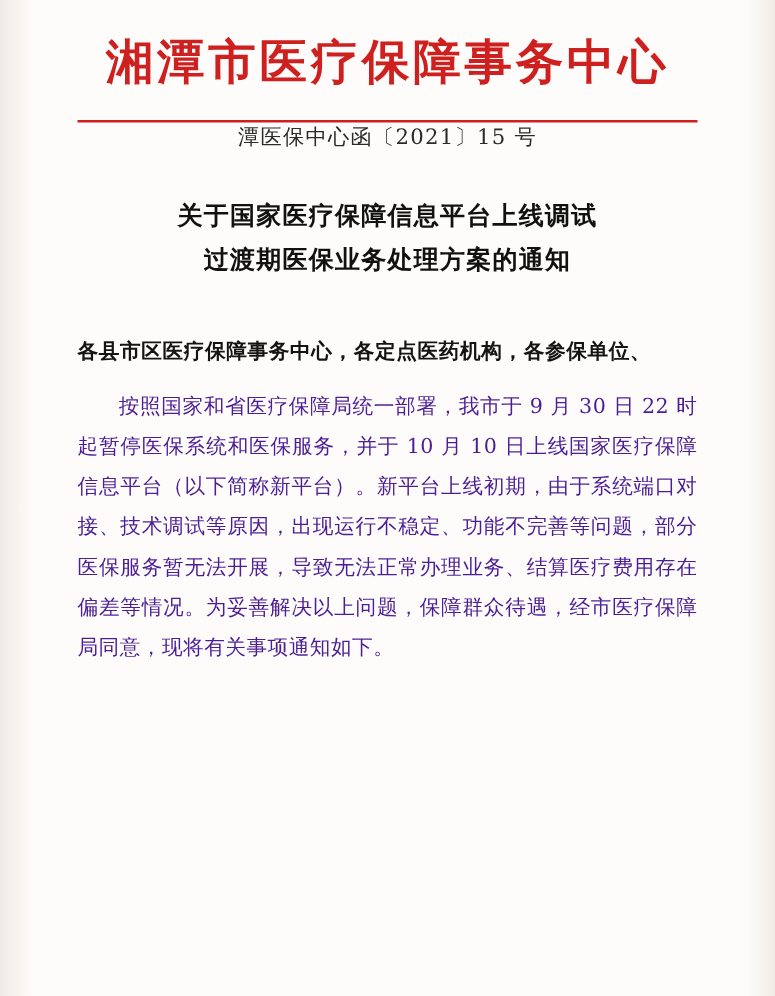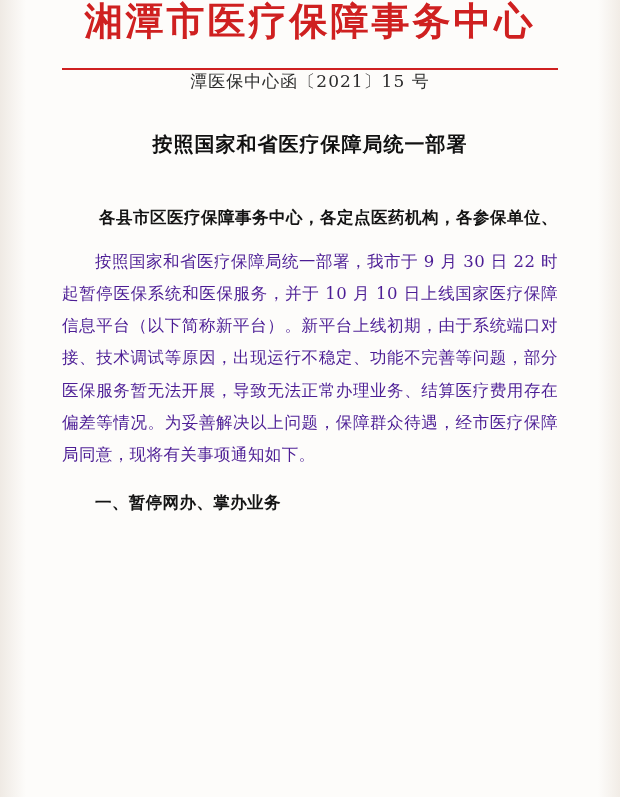--- a/index.html
+++ b/index.html
@@ -45,20 +45,21 @@
   }
 
   .letterhead {
     text-align: center;
     color: #cf2020;
     font-family: "DejaVu Serif", "Liberation Serif", serif;
     font-weight: bold;
     font-size: 38px;
     letter-spacing: 3px;
     line-height: 1.1;
+    padding-top: 28px;
     white-space: nowrap;
   }
   .rule {
     margin: 26px 0 0 0;
     height: 2px;
     background: #cf2020;
   }
 
   .doc-number {
     text-align: center;
@@ -78,21 +79,20 @@
   }
   .title .line { display: block; }
 
   .salutation {
     margin-top: 40px;
     font-size: 16.5px;
     font-weight: bold;
     color: #141414;
     line-height: 1.95;
     letter-spacing: 0.5px;
-    text-align: right;
   }
   .salutation .line { display: block; }
 
   p.body-para {
     margin: 12px 0 0 0;
     font-size: 16.5px;
     color: #4c1d95;
     line-height: 1.95;
     text-align: justify;
     text-indent: 2em;
@@ -115,26 +115,26 @@
 <div class="page">
   <div class="content">
 
     <div class="letterhead">湘潭市医疗保障事务中心</div>
 
     <div class="rule"></div>
 
     <div class="doc-number">潭医保中心函〔2021〕15 号</div>
 
     <div class="title">
-      <span class="line">按照国家和省医疗保障局统一部署</span>
+      <span class="line">关于国家医疗保障信息平台上线调试</span>
+      <span class="line">过渡期医保业务处理方案的通知</span>
     </div>
 
     <div class="salutation">
       <span class="line">各县市区医疗保障事务中心，各定点医药机构，各参保单位、</span>
     </div>
 
     <p class="body-para">按照国家和省医疗保障局统一部署，我市于 9 月 30 日 22 时起暂停医保系统和医保服务，并于 10 月 10 日上线国家医疗保障信息平台（以下简称新平台）。新平台上线初期，由于系统端口对接、技术调试等原因，出现运行不稳定、功能不完善等问题，部分医保服务暂无法开展，导致无法正常办理业务、结算医疗费用存在偏差等情况。为妥善解决以上问题，保障群众待遇，经市医疗保障局同意，现将有关事项通知如下。</p>
 
-    <div class="section-heading">一、暂停网办、掌办业务</div>
 
 
   </div>
 </div>
 
 </body></html>

